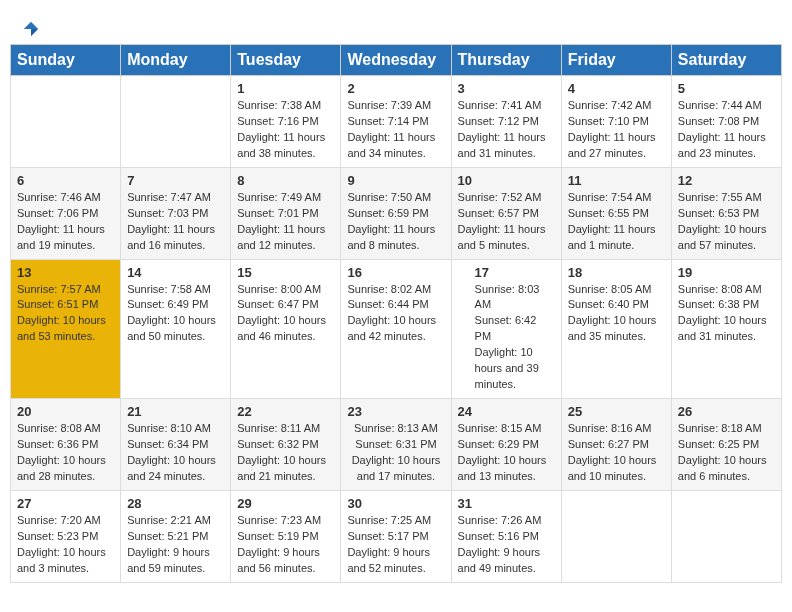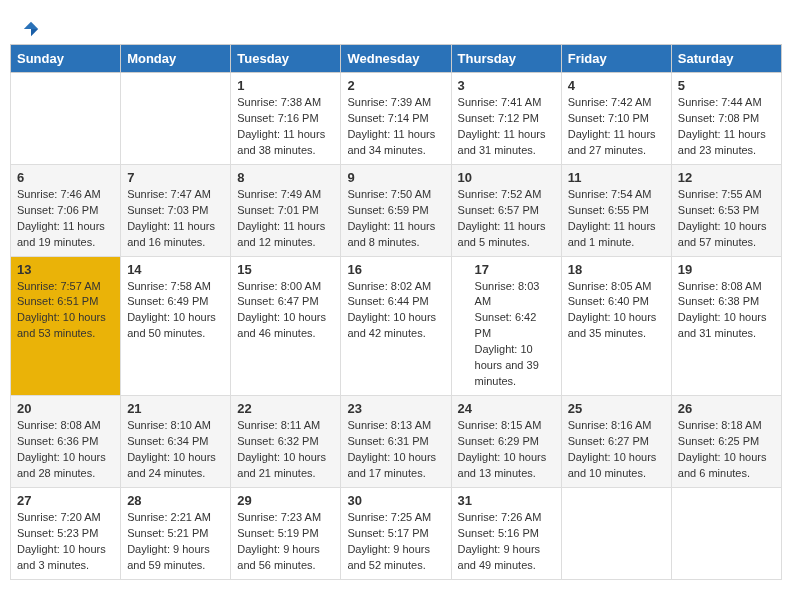--- a/index.html
+++ b/index.html
@@ -50,21 +50,21 @@
     .calendar {
       width: 100%;
       border-collapse: collapse;
       margin-top: 5px;
     }
     .calendar th {
       background-color: #2a72b8;
       color: #fff;
       text-align: left;
       padding: 6px 6px;
-      font-size: 13px;
+      font-size: 16px;
       border: 1px solid #ccc;
       margin-top: 36px;
     }
     .calendar td {
       vertical-align: top;
       padding: 5px 6px;
       border: 1px solid #ddd;
       font-size: 10.5px;
       color: #333;
       width: 14.28%;
@@ -261,21 +261,21 @@
 Daylight: 10 hours and 24 minutes.</div>
         </td>
         <td style="background: rgb(245, 245, 245);">
           <span class="day-number">22</span>
           <div class="day-info" style="white-space: pre-line;">Sunrise: 8:11 AM
 Sunset: 6:32 PM
 Daylight: 10 hours and 21 minutes.</div>
         </td>
         <td style="background: rgb(245, 245, 245);">
           <span class="day-number">23</span>
-          <div class="day-info" style="white-space: pre-line;">Sunrise: 8:13 AM
+          <div class="day-info" style="white-space: pre-line; text-align: center;">Sunrise: 8:13 AM
 Sunset: 6:31 PM
 Daylight: 10 hours and 17 minutes.</div>
         </td>
         <td style="background: rgb(245, 245, 245);">
           <span class="day-number">24</span>
           <div class="day-info" style="white-space: pre-line;">Sunrise: 8:15 AM
 Sunset: 6:29 PM
 Daylight: 10 hours and 13 minutes.</div>
         </td>
         <td style="background: rgb(245, 245, 245);">

